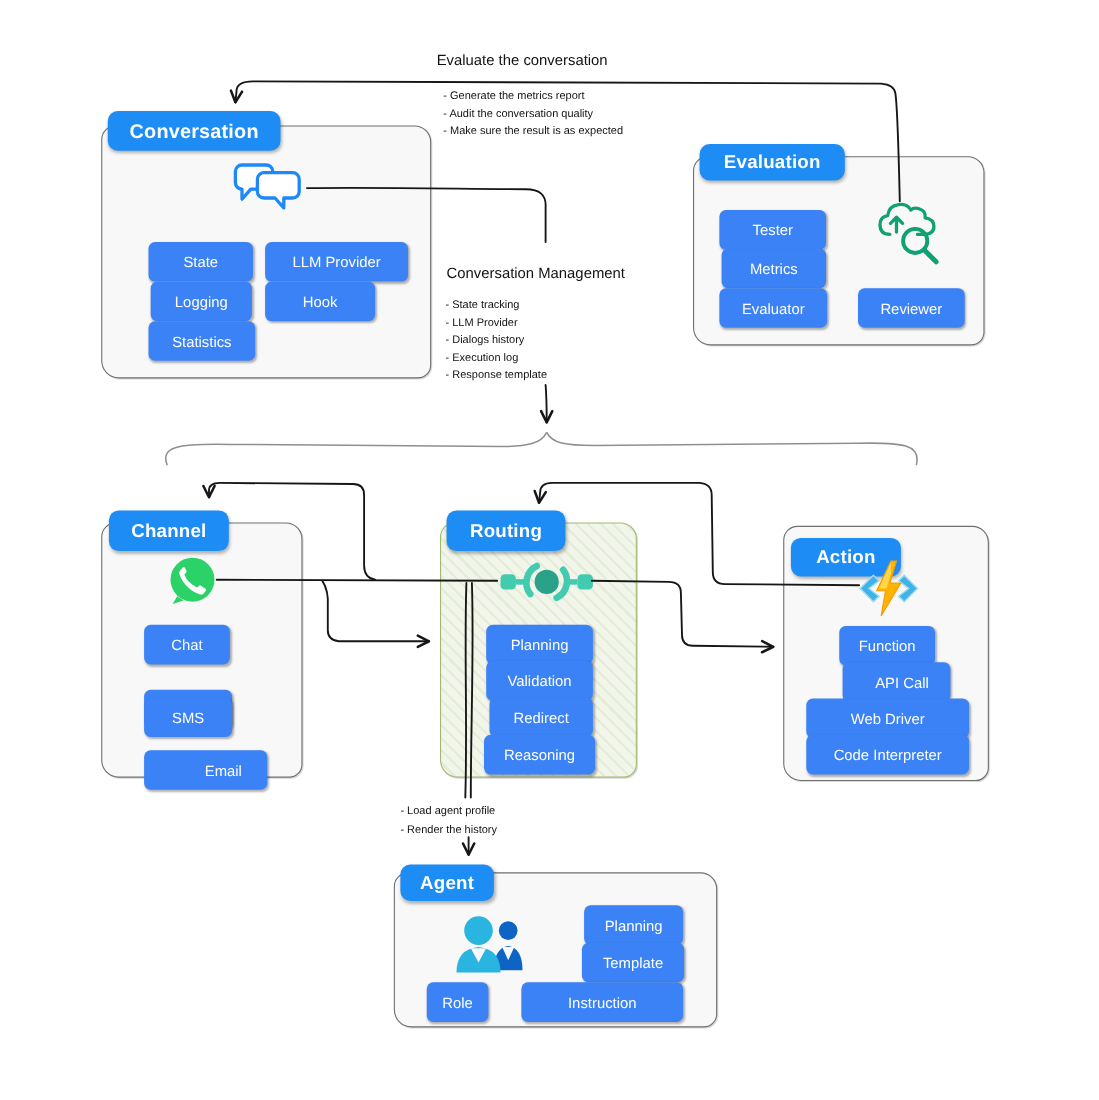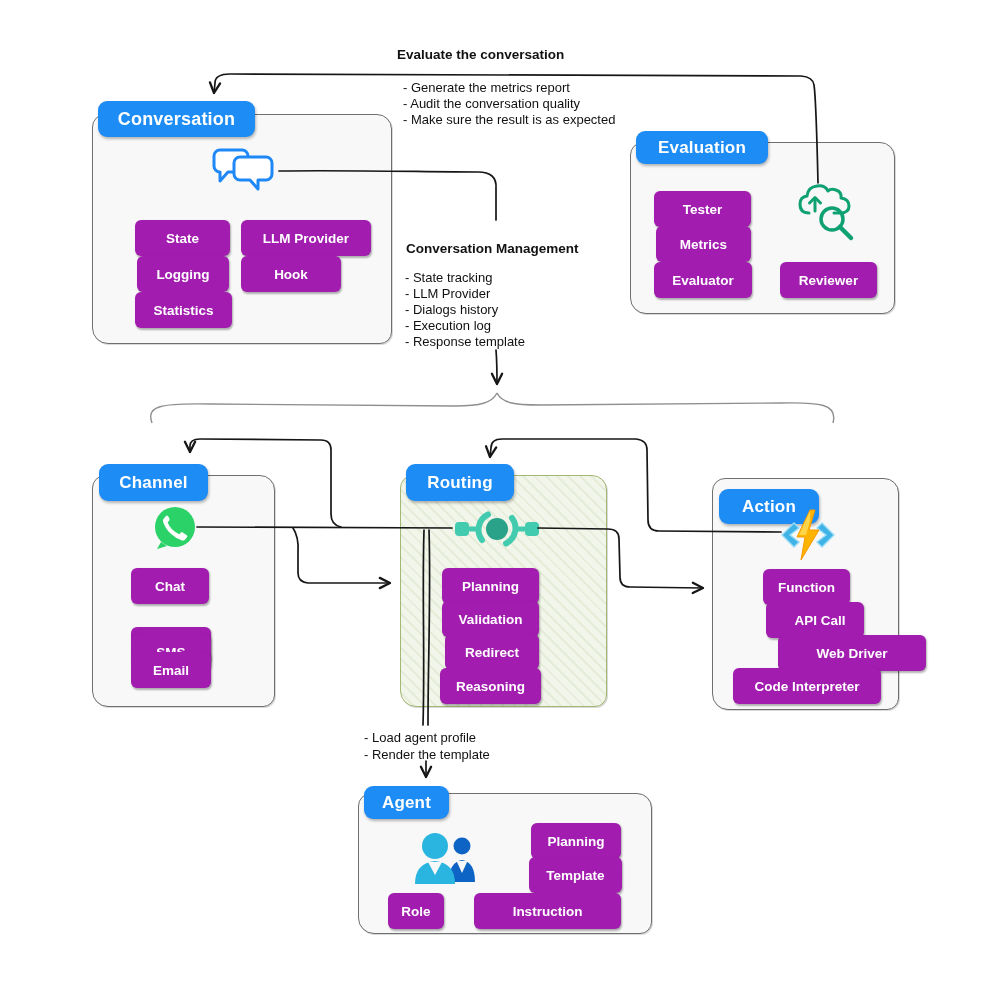--- a/index.html
+++ b/index.html
@@ -15,27 +15,27 @@
   .box.routing{
     background:repeating-linear-gradient(45deg, rgba(140,170,90,0.12) 0 2px, rgba(255,255,255,0) 2px 8px), #f1f5ea;
     border:1.6px solid #a3b873;
   }
   .hdr{
     position:absolute;background:#1d8cf5;color:#fff;font-weight:bold;
     border-radius:9px;display:flex;align-items:center;justify-content:center;
     box-shadow:1px 2px 3px rgba(0,0,0,.28);letter-spacing:.2px;
   }
   .pill{
-    position:absolute;background:#a21caf;color:#fff;font-weight:bold;font-size:13.5px;
+    position:absolute;background:#3b82f6;color:#fff;font-weight:normal;font-size:13.5px;
     height:36px;border-radius:6px;display:flex;align-items:center;justify-content:center;
     box-shadow:1px 1.5px 2px rgba(0,0,0,.3);white-space:nowrap;
   }
   .icon{position:absolute;}
-  .note-title{position:absolute;font-weight:bold;font-size:13.5px;text-align:right;}
-  .note-lines{position:absolute;font-size:13px;line-height:16px;}
+  .note-title{position:absolute;font-weight:normal;font-size:13.5px;text-align:right;}
+  .note-lines{position:absolute;font-size:10px;line-height:16px;}
   #wires{position:absolute;left:0;top:0;z-index:5;pointer-events:none;}
 </style>
 </head>
 <body>
 
 <div id="stage">
 
   <div class="note-title" style="left:397px;top:47px;">Evaluate the conversation</div>
   <div class="note-lines" style="left:403px;top:80px;">
     <div>- Generate the metrics report</div>
@@ -47,21 +47,21 @@
   <div class="note-lines" style="left:405px;top:270px;">
     <div>- State tracking</div>
     <div>- LLM Provider</div>
     <div>- Dialogs history</div>
     <div>- Execution log</div>
     <div>- Response template</div>
   </div>
 
   <div class="note-lines" style="left:364px;top:729px;line-height:17px;">
     <div>- Load agent profile</div>
-    <div>- Render the template</div>
+    <div>- Render the history</div>
   </div>
 
   <div class="box" style="left:92px;top:114px;width:298px;height:228px;">
     <div class="hdr" style="left:5px;top:-14px;width:157px;height:36px;font-size:18px;">Conversation</div>
     <svg class="icon" style="left:118px;top:32px;" width="68" height="52" viewBox="0 0 68 52">
       <g fill="#fff" stroke="#1e88f7" stroke-width="3" stroke-linejoin="round">
         <path d="M9 3 h22 a6 6 0 0 1 6 6 v10 a6 6 0 0 1 -6 6 h-14 l-8 9 v-9 h0 a6 6 0 0 1 -6 -6 v-10 a6 6 0 0 1 6 -6 z"></path>
         <path d="M29 10 h26 a6 6 0 0 1 6 6 v11 a6 6 0 0 1 -6 6 h-8 v9 l-8 -9 h-10 a6 6 0 0 1 -6 -6 v-11 a6 6 0 0 1 6 -6 z"></path>
       </g>
     </svg>
@@ -92,24 +92,24 @@
   <div class="box" style="left:92px;top:475px;width:181px;height:230px;">
     <div class="hdr" style="left:6px;top:-12px;width:109px;height:37px;font-size:17px;">Channel</div>
     <svg class="icon" style="left:58px;top:28px;" width="48" height="48" viewBox="0 0 48 48">
       <circle cx="24" cy="23" r="20" fill="#2bd268"></circle>
       <path d="M10 38 L6 45 L16 42 Z" fill="#2bd268"></path>
       <path fill="#ffffff" d="M17 12 Q15.8 11 14.8 12.2 L12.6 14.8 Q11.5 16.2 12.2 18.2 Q14.5 24.8 19.8 29.8 Q25 34.7 31 36.4 Q32.8 36.9 33.9 35.7 L36 33.3 Q37 32.1 35.8 31.2 L31.7 28.4 Q30.6 27.7 29.7 28.7 L28.3 30.2 Q24 28.2 21 25.2 Q18 22.2 16.6 18.3 L18.1 16.7 Q19 15.7 18.3 14.6 Z"></path>
     </svg>
     <div class="pill" style="left:38px;top:92px;width:78px;">Chat</div>
     <div class="pill" style="left:38px;top:125px;width:80px;margin-top:26px;">Phone</div>
     <div class="pill" style="left:38px;top:158px;width:80px;">SMS</div>
-    <div class="pill" style="left:38px;top:176px;width:80px;">Email</div>
+    <div class="pill" style="left:38px;top:206px;width:80px;padding-left:32px;">Email</div>
   </div>
 
-  <div class="box routing" style="left:400px;top:475px;width:177px;height:230px;padding-left:28px;">
+  <div class="box routing" style="left:400px;top:475px;width:177px;height:230px;">
     <div class="hdr" style="left:5px;top:-12px;width:108px;height:37px;font-size:17px;">Routing</div>
     <svg class="icon" style="left:48px;top:28px;" width="96" height="50" viewBox="0 0 96 50">
       <g fill="#43cbb0">
         <rect x="6" y="18" width="14" height="14" rx="4"></rect>
         <rect x="20" y="22.5" width="11" height="5"></rect>
         <rect x="76" y="18" width="14" height="14" rx="4"></rect>
         <rect x="65" y="22.5" width="11" height="5"></rect>
       </g>
       <g fill="none" stroke="#43cbb0" stroke-width="6" stroke-linecap="round">
         <path d="M 39 10.5 A 17 17 0 0 0 33 36"></path>
@@ -128,21 +128,21 @@
     <svg class="icon" style="left:66px;top:30px;" width="58" height="52" viewBox="0 0 58 52">
       <g>
         <path d="M15 14 L3 26 L15 38 L20 33 L11 26 L20 19 Z" fill="#3fb3e6" stroke="#9adcf8" stroke-width="1.4"></path>
         <path d="M43 14 L55 26 L43 38 L38 33 L47 26 L38 19 Z" fill="#3fb3e6" stroke="#9adcf8" stroke-width="1.4"></path>
         <path d="M31 1 L18 28 L26 28 L22 51 L40 21 L30 21 L36 1 Z" fill="#ffb302" stroke="#f59b00" stroke-width="1"></path>
         <path d="M31 2 L20 26 L27 26 L31 12 Z" fill="#ffd54a"></path>
       </g>
     </svg>
     <div class="pill" style="left:50px;top:90px;width:87px;">Function</div>
     <div class="pill" style="left:53px;top:123px;width:88px;padding-left:10px;">API Call</div>
-    <div class="pill" style="left:20px;top:156px;width:148px;margin-left:45px;">Web Driver</div>
+    <div class="pill" style="left:20px;top:156px;width:148px;">Web Driver</div>
     <div class="pill" style="left:20px;top:189px;width:148px;">Code Interpreter</div>
   </div>
 
   <div class="box" style="left:358px;top:793px;width:292px;height:139px;">
     <div class="hdr" style="left:5px;top:-8px;width:85px;height:33px;font-size:17px;">Agent</div>
     <svg class="icon" style="left:50px;top:37px;" width="72" height="54" viewBox="0 0 72 54">
       <g>
         <circle cx="53" cy="15" r="8.5" fill="#0d64c4"></circle>
         <path d="M40 51 Q40 31 53 29 Q66 31 66 51 Z" fill="#0d64c4"></path>
         <path d="M53 42 L47.5 30 L58.5 30 Z" fill="#f8f8f9"></path>

